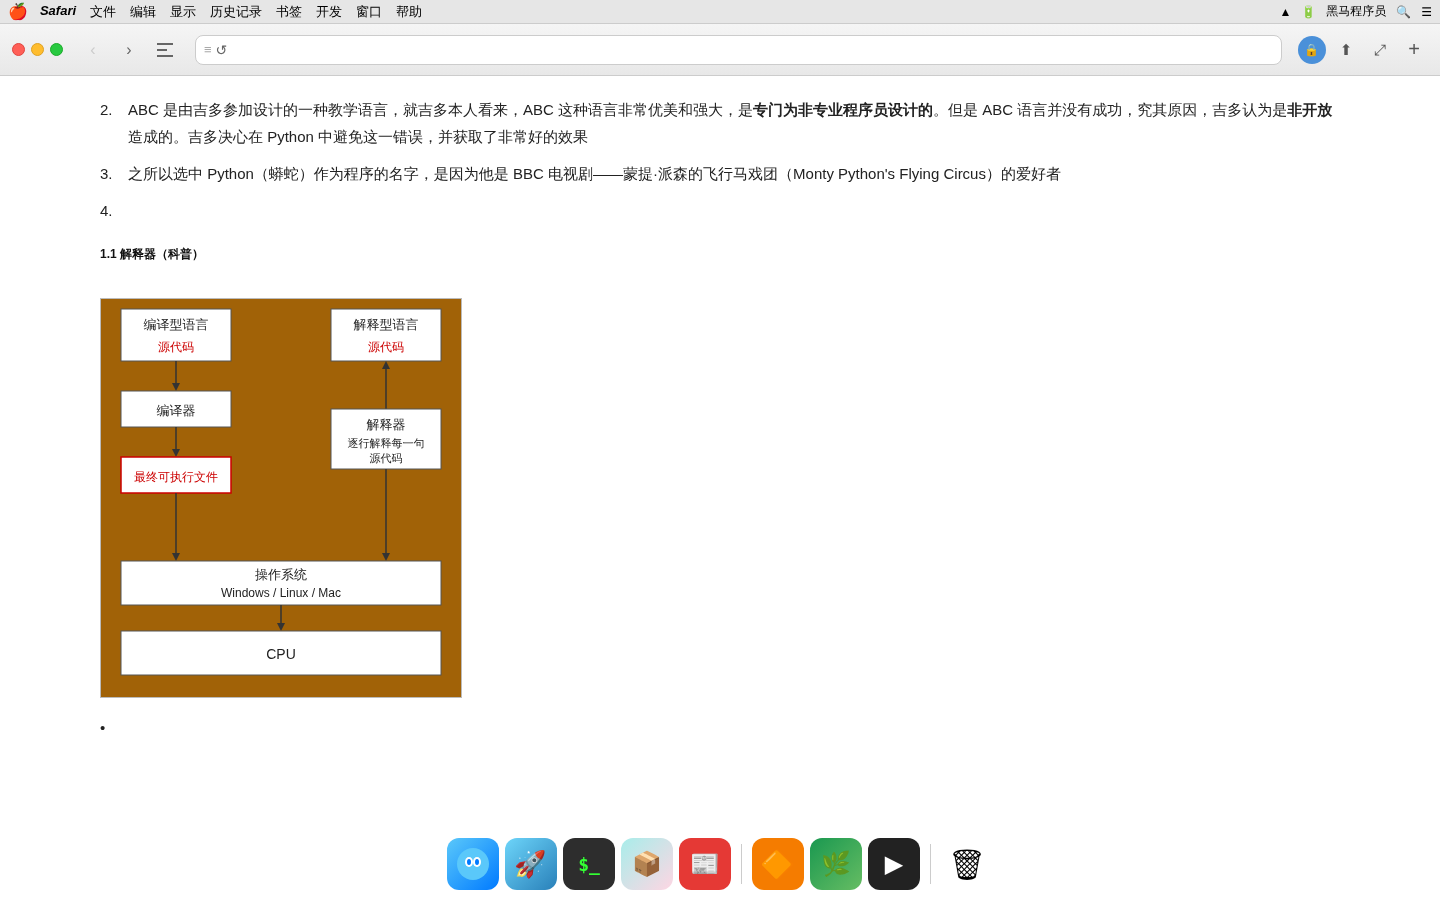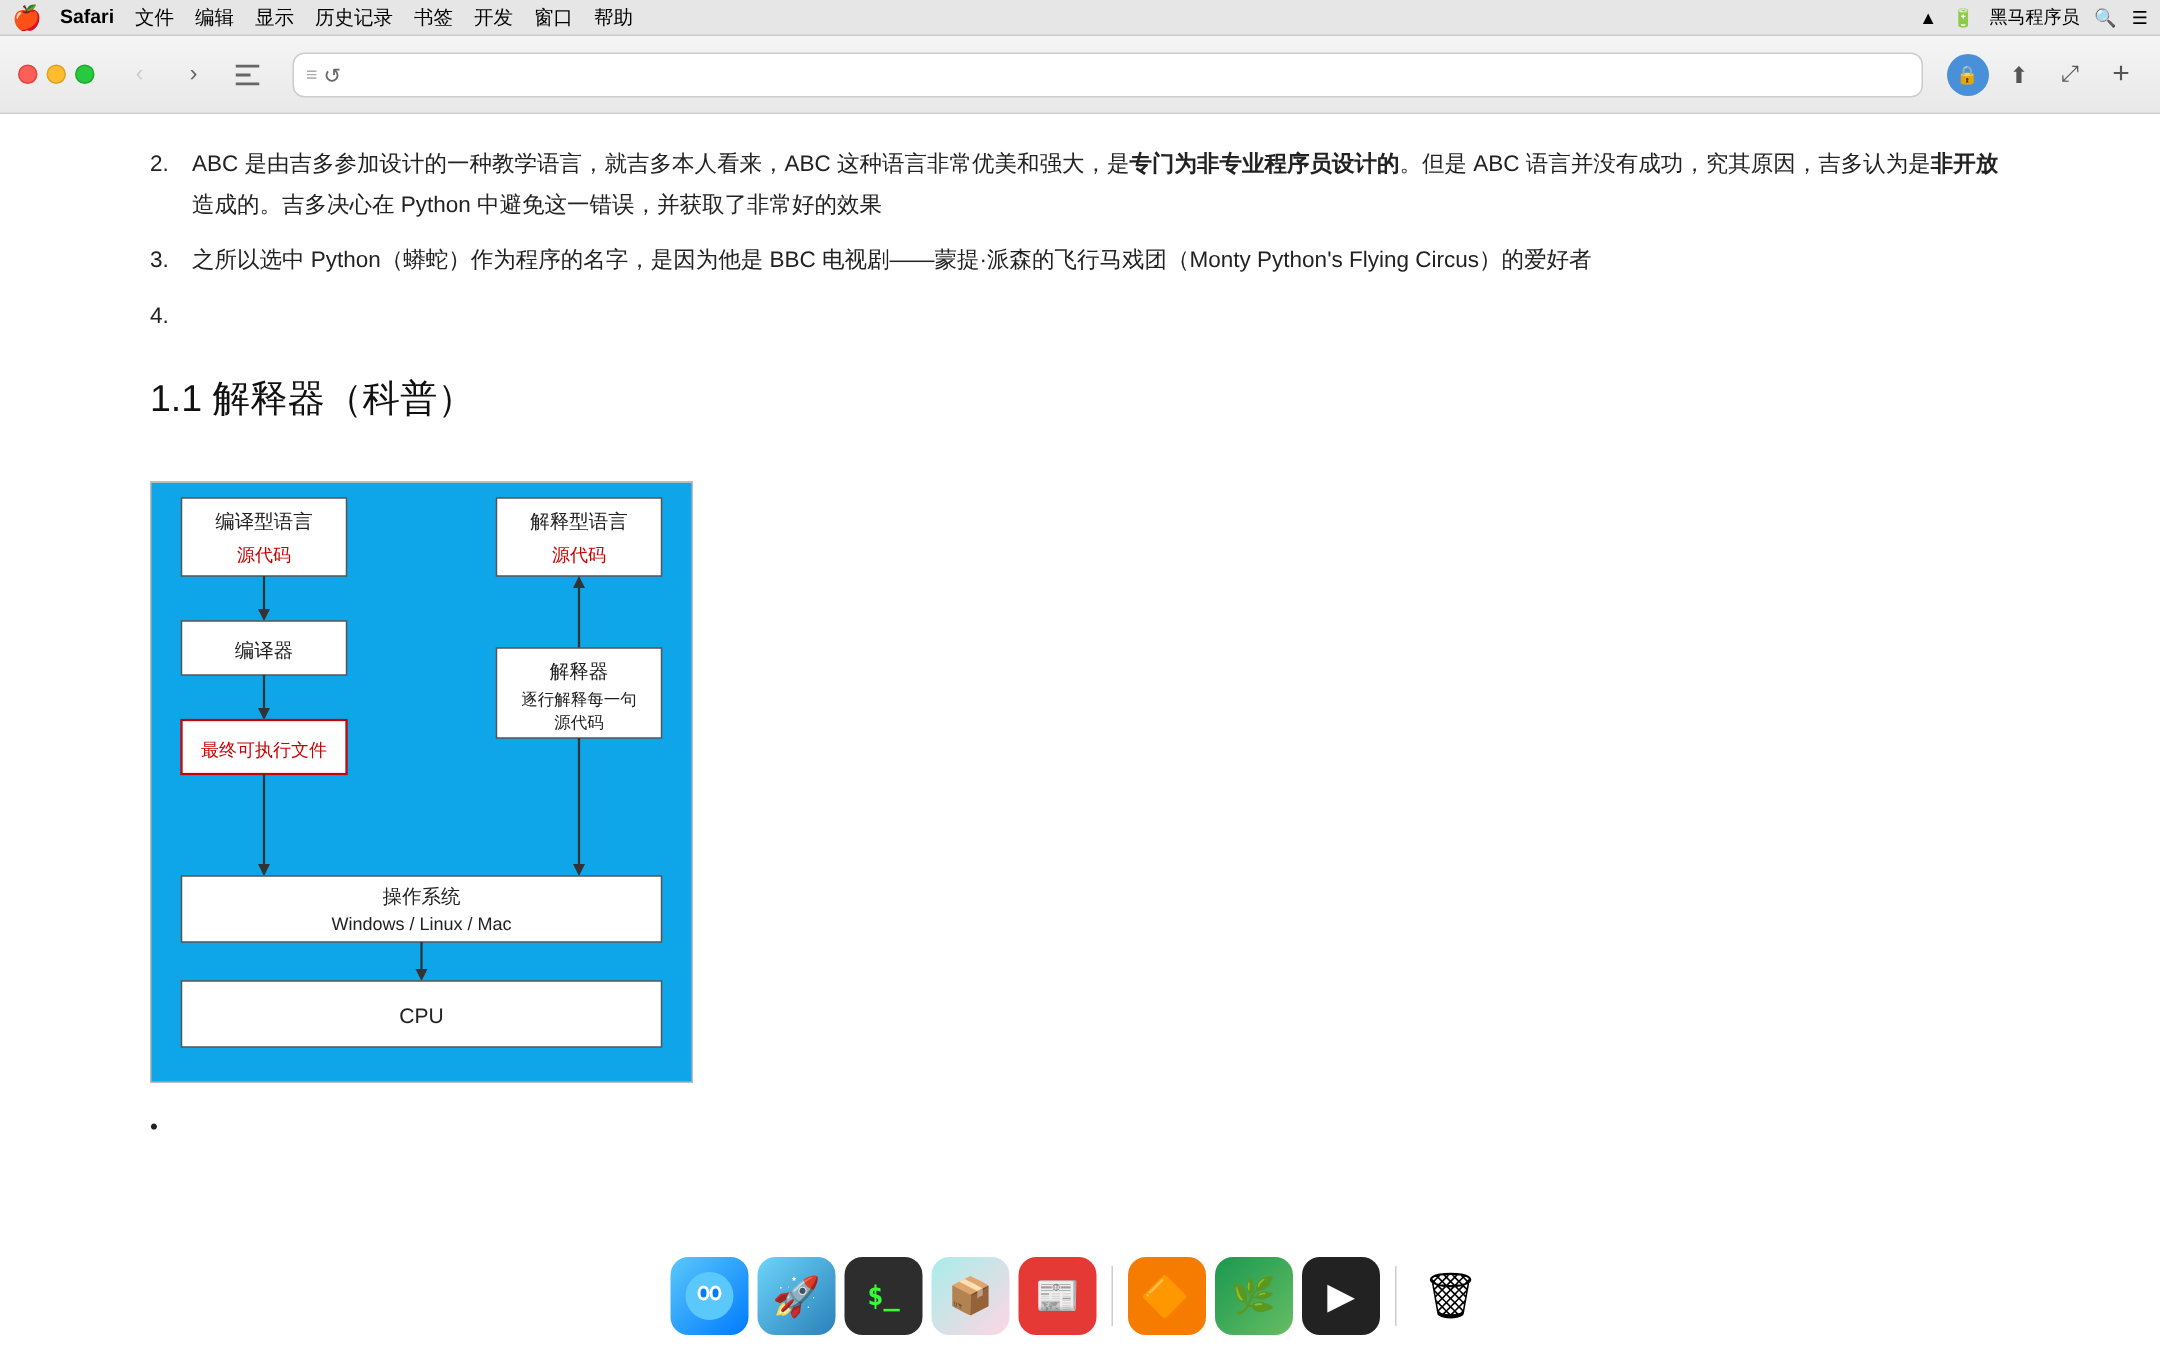--- a/index.html
+++ b/index.html
@@ -186,22 +186,22 @@
       margin-bottom: 10px;
       display: flex;
       gap: 8px;
     }
     .content-list li .num {
       min-width: 20px;
       color: #222;
     }
 
     .section-heading {
-      font-size: 25px;
-      font-weight: normal;
+      font-size: 12px;
+      font-weight: bold;
       margin: 20px 0 16px 0;
       color: #111;
     }
 
     .para {
       margin-bottom: 14px;
       line-height: 1.9;
     }
 
     
@@ -236,42 +236,42 @@
       width: 1px;
       height: 40px;
       background: rgba(0,0,0,0.2);
       margin: 0 4px;
     }
 
     
     .diagram-svg-container {
       margin: 16px 0;
       border: 1px solid #bbb;
-      background: #0ea5e9;
+      background: #a16207;
       display: inline-block;
     }
 
     
     .bullet-item {
       display: flex;
       gap: 8px;
       margin-bottom: 8px;
       line-height: 1.8;
     }
     .bullet-dot {
       min-width: 12px;
     }
   </style>
 </head>
 <body>
 
 <div class="menubar">
   <span class="menubar-apple">🍎</span>
   <div class="menubar-items">
-    <span class="menubar-item" style="font-weight:bold;">Safari</span>
+    <span class="menubar-item" style="font-weight:bold;font-style:italic;">Safari</span>
     <span class="menubar-item">文件</span>
     <span class="menubar-item">编辑</span>
     <span class="menubar-item">显示</span>
     <span class="menubar-item">历史记录</span>
     <span class="menubar-item">书签</span>
     <span class="menubar-item">开发</span>
     <span class="menubar-item">窗口</span>
     <span class="menubar-item">帮助</span>
   </div>
   <div class="menubar-right">

